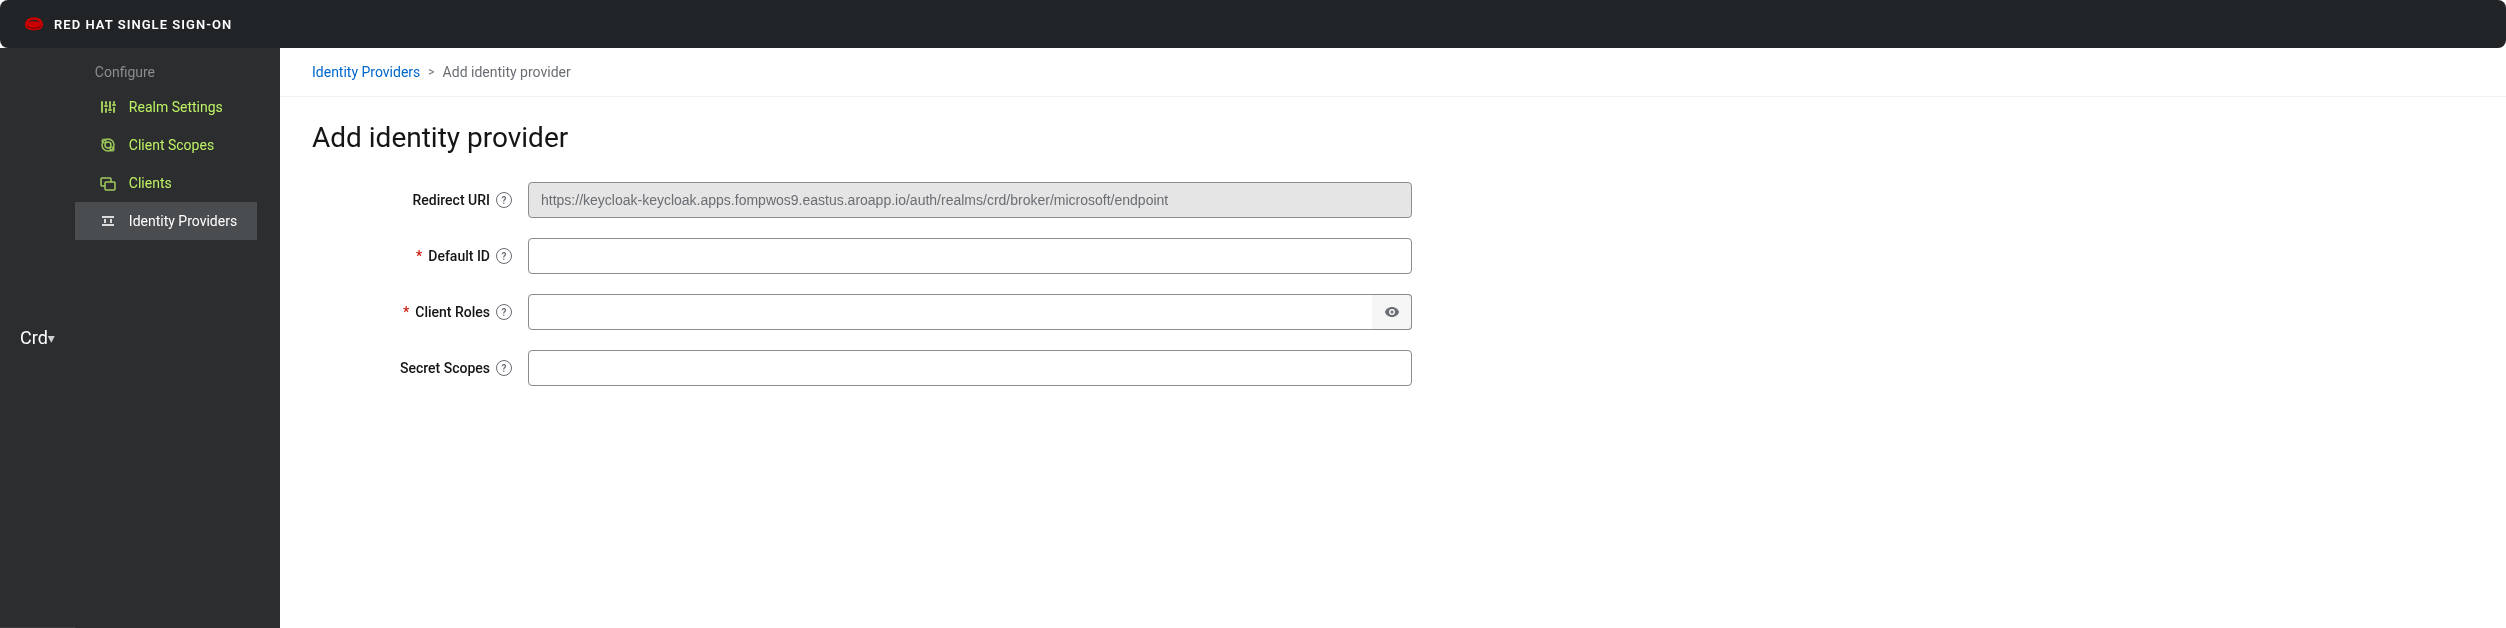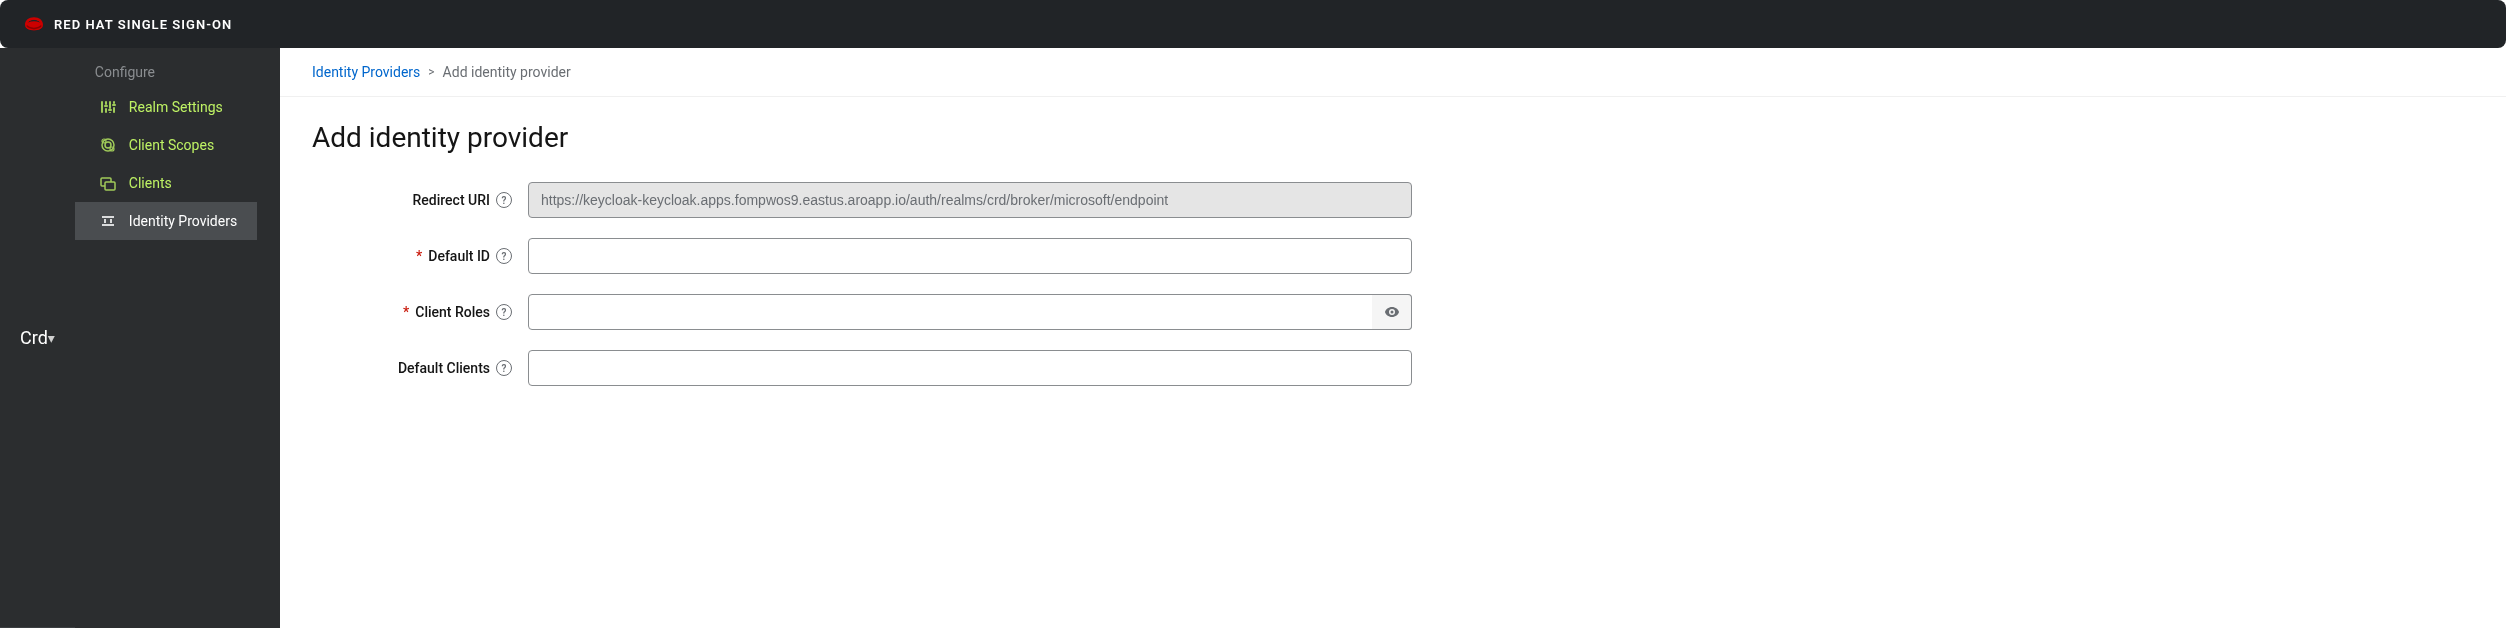--- a/index.html
+++ b/index.html
@@ -391,21 +391,21 @@
                   <path d="M8 3C4.5 3 1.5 5.5 1 8c.5 2.5 3.5 5 7 5s6.5-2.5 7-5c-.5-2.5-3.5-5-7-5zm0 8a3 3 0 110-6 3 3 0 010 6z"></path>
                   <circle cx="8" cy="8" r="1.5"></circle>
                 </svg>
               </button>
             </div>
           </div>
         </div>
 
         <div class="form-row">
           <label class="form-label">
-            <span>Default Clients</span>
+            <span>Secret Scopes</span>
             <span class="help-icon">?</span>
           </label>
           <div class="form-field">
             <input type="text" class="form-input" style="">
           </div>
         </div>
 
       </div>
     </div>
 

